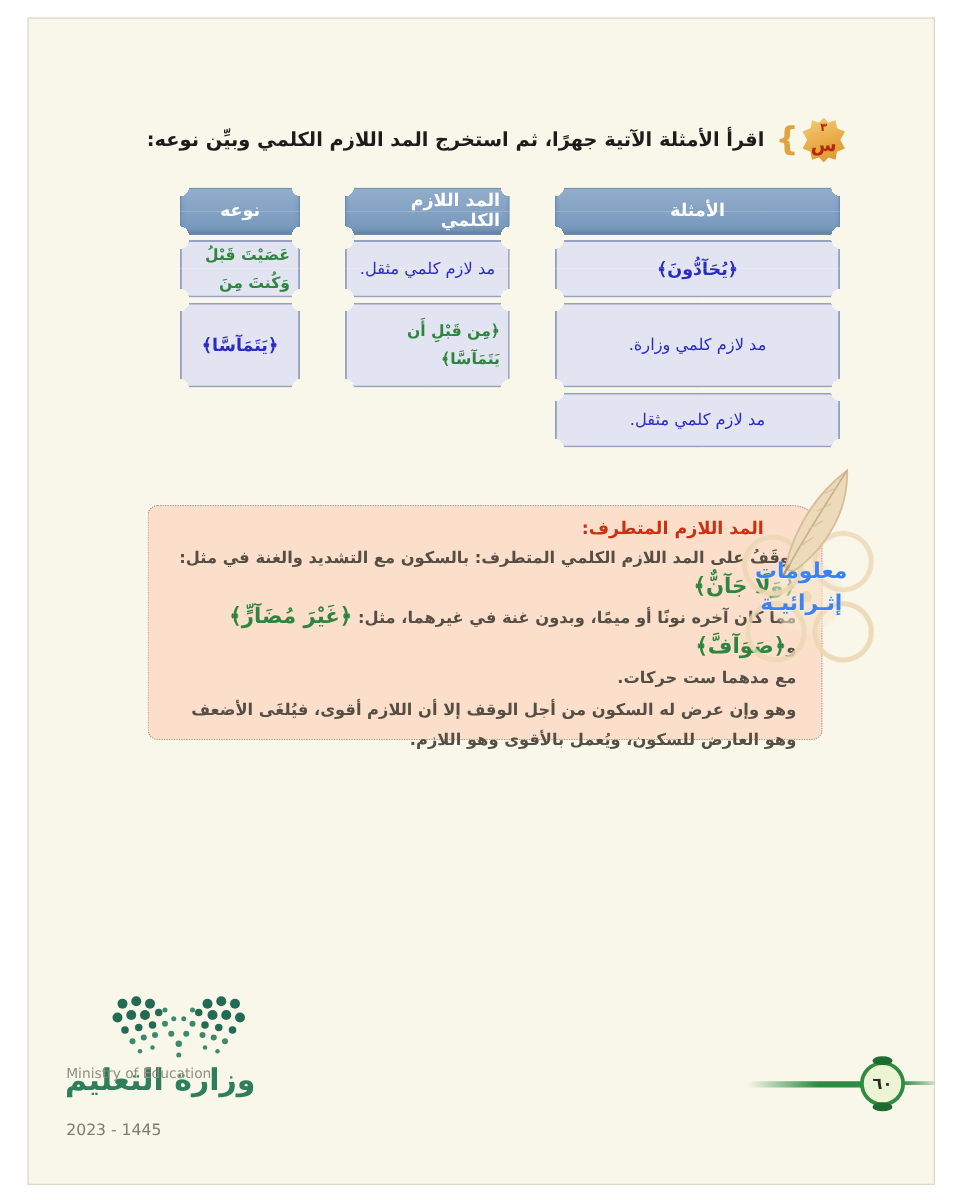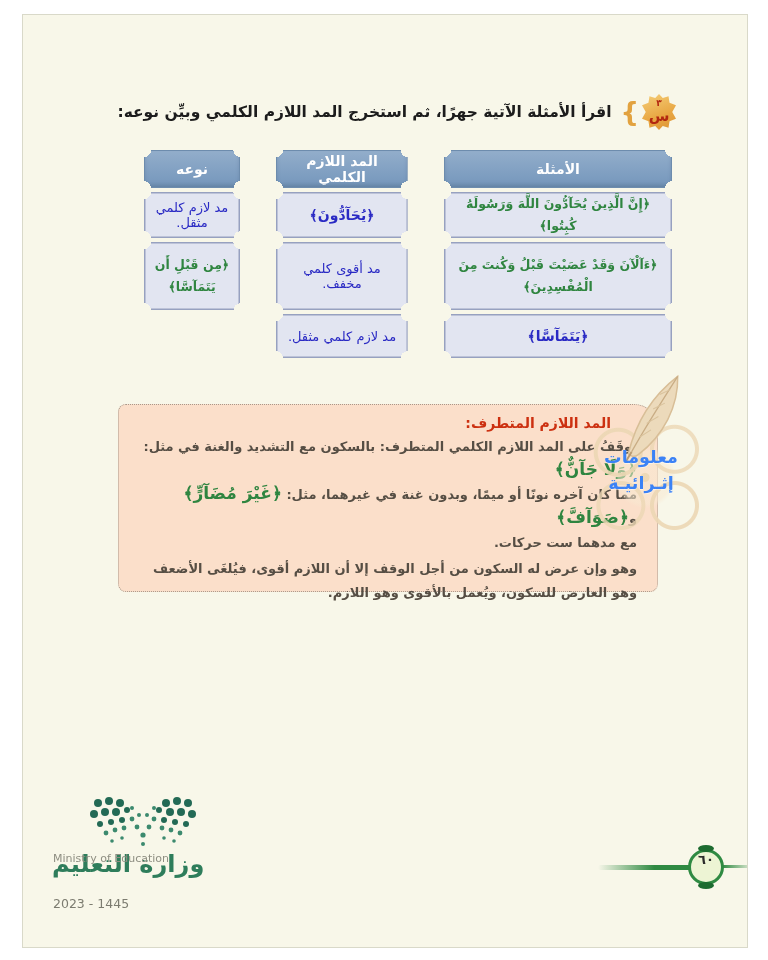--- a/index.html
+++ b/index.html
@@ -53,21 +53,21 @@
   .madd-table {
     position:absolute; right:96px; top:150px; width:560px;
     display:grid;
     grid-template-columns:260px 164px 128px;
     grid-template-rows:38px 46px 68px 44px;
     gap:4px;
     direction:rtl;
   }
   .tcell, .hcell {
     display:flex; align-items:center; justify-content:center;
-    text-align:center; padding:10px 8px; overflow:hidden;
+    text-align:right; padding:10px 8px; overflow:hidden;
     -webkit-mask:
       radial-gradient(circle 7px at 0 0,       #0000 7px, #000 7px) top left     / 50.5% 50.5% no-repeat,
       radial-gradient(circle 7px at 100% 0,    #0000 7px, #000 7px) top right    / 50.5% 50.5% no-repeat,
       radial-gradient(circle 7px at 0 100%,    #0000 7px, #000 7px) bottom left  / 50.5% 50.5% no-repeat,
       radial-gradient(circle 7px at 100% 100%, #0000 7px, #000 7px) bottom right / 50.5% 50.5% no-repeat;
     mask:
       radial-gradient(circle 7px at 0 0,       #0000 7px, #000 7px) top left     / 50.5% 50.5% no-repeat,
       radial-gradient(circle 7px at 100% 0,    #0000 7px, #000 7px) top right    / 50.5% 50.5% no-repeat,
       radial-gradient(circle 7px at 0 100%,    #0000 7px, #000 7px) bottom left  / 50.5% 50.5% no-repeat,
       radial-gradient(circle 7px at 100% 100%, #0000 7px, #000 7px) bottom right / 50.5% 50.5% no-repeat;
@@ -134,21 +134,21 @@
     background:linear-gradient(to left,#2f8a42,#2f8a42 40%, rgba(47,138,66,0));
     border-radius:3px;
   }
   .pagenum-line-right {
     position:absolute; left:722px; top:865px; width:25px; height:3px;
     background:linear-gradient(to right,#2f8a42, rgba(47,138,66,.25));
   }
   .pagenum-circle {
     position:absolute; left:688px; top:849px; width:36px; height:36px;
     background:#edf4d4; border:3px solid #2f8a42; border-radius:50%;
-    display:flex; justify-content:center;
+    display:flex; align-items:center; justify-content:center;
     font-size:13px; font-weight:bold; color:#2b2b2b;
   }
   .pagenum-circle::before, .pagenum-circle::after {
     content:""; position:absolute; left:50%; transform:translateX(-50%);
     width:16px; height:7px; background:#1d6b30; border-radius:50%;
   }
   .pagenum-circle::before { top:-7px; }
   .pagenum-circle::after  { bottom:-7px; }
 </style>
 </head>
@@ -166,26 +166,25 @@
     </span>
     <span class="q-brace">{</span>
     <span class="q-text">اقرأ الأمثلة الآتية جهرًا، ثم استخرج المد اللازم الكلمي وبيِّن نوعه:</span>
   </div>
 
   <div class="madd-table">
     <div class="hcell">الأمثلة</div>
     <div class="hcell">المد اللازم الكلمي</div>
     <div class="hcell">نوعه</div>
 
-    <div class="tcell quran-cell">﴿إِنَّ الَّذِينَ يُحَآدُّونَ اللَّهَ وَرَسُولَهُ كُبِتُوا﴾</div>
     <div class="tcell madd-cell">﴿يُحَآدُّونَ﴾</div>
     <div class="tcell type-cell">مد لازم كلمي مثقل.</div>
 
     <div class="tcell quran-cell">﴿ءَآلْآنَ وَقَدْ عَصَيْتَ قَبْلُ وَكُنتَ مِنَ الْمُفْسِدِينَ﴾</div>
-    <div class="tcell type-cell">مد أقوى كلمي مخفف.</div>
+    <div class="tcell type-cell">مد لازم كلمي وزارة.</div>
 
     <div class="tcell quran-cell">﴿مِن قَبْلِ أَن يَتَمَآسَّا﴾</div>
     <div class="tcell madd-cell">﴿يَتَمَآسَّا﴾</div>
     <div class="tcell type-cell">مد لازم كلمي مثقل.</div>
   </div>
 
   <div class="info-box">
     <div class="box-title">المد اللازم المتطرف:</div>
     <div class="box-body">
       <span class="box-line"><span>يُوقَفُ على المد اللازم الكلمي المتطرف: بالسكون مع التشديد والغنة في مثل: </span><span class="qi">﴿وَلَا جَآنٌّ﴾</span></span>

